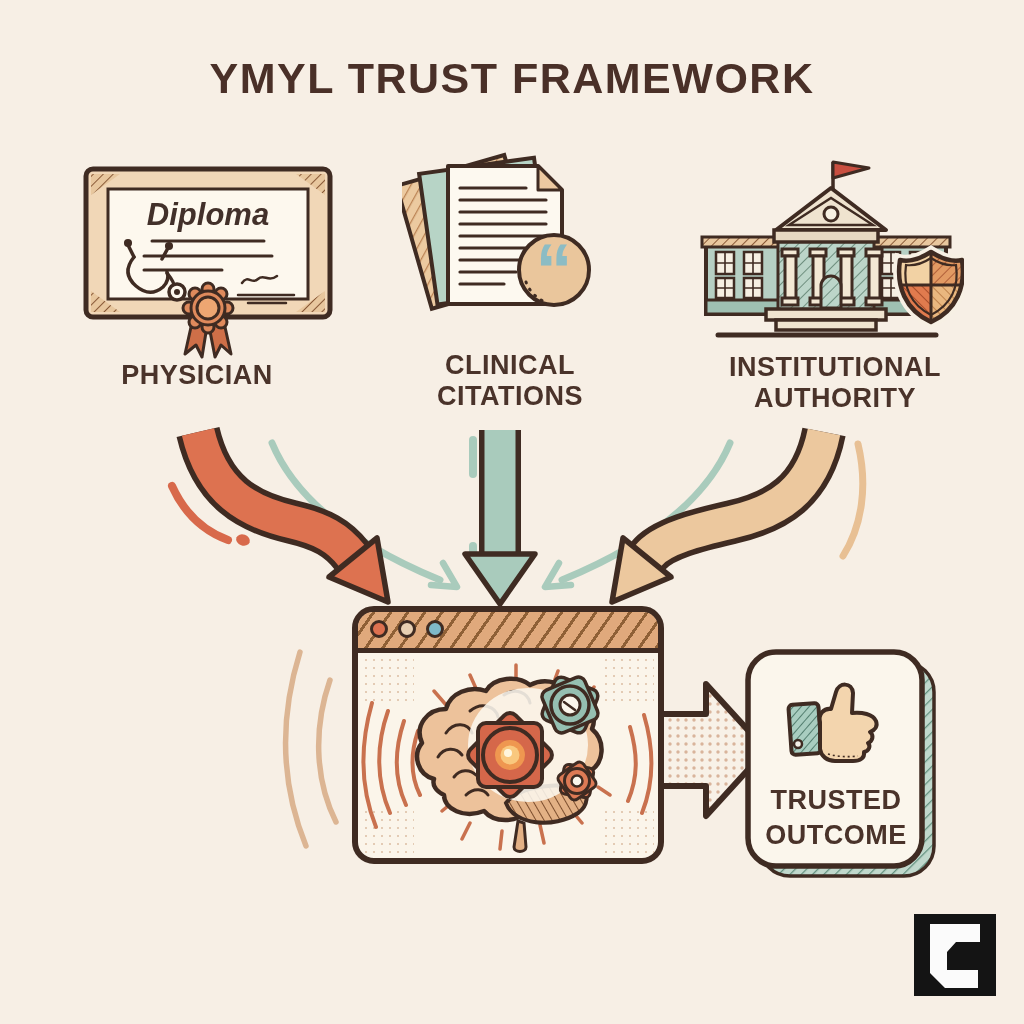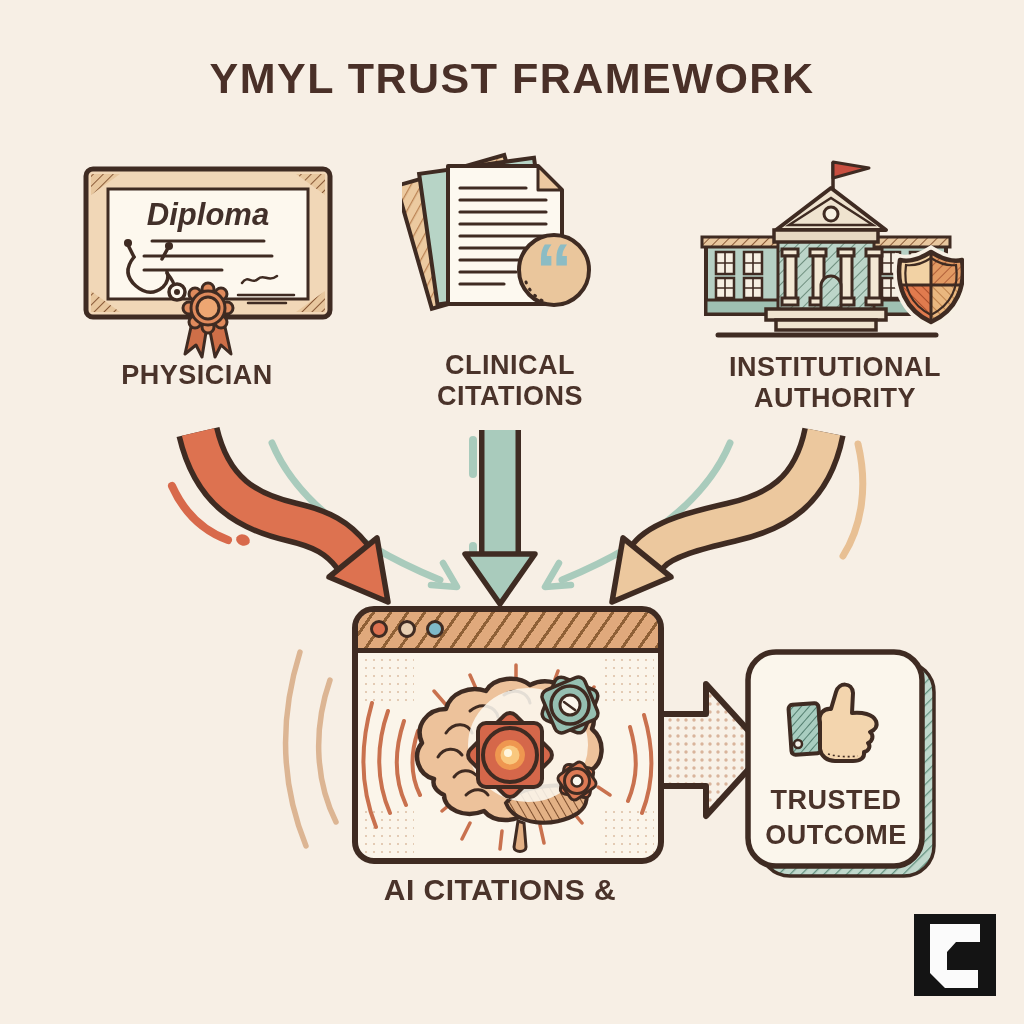--- a/index.html
+++ b/index.html
@@ -319,21 +319,20 @@
     <g>
       <rect x="204" y="113" width="30" height="30" rx="5" fill="#dd7a55" stroke="#3f2b22" stroke-width="3" transform="rotate(10 219 128)"></rect>
       <rect x="204" y="113" width="30" height="30" rx="5" fill="#dd7a55" stroke="#3f2b22" stroke-width="3" transform="rotate(55 219 128)"></rect>
       <circle cx="219" cy="128" r="12.5" fill="#dd7a55" stroke="#3f2b22" stroke-width="3"></circle>
       <circle cx="219" cy="128" r="5.5" fill="#fbf6ec" stroke="#3f2b22" stroke-width="2.5"></circle>
     </g>
   </svg>
 </div>
 
 <div id="ai-label" class="abs label">
-  <div>AI CITATIONS &amp;</div>
 </div>
 
 <svg class="abs" style="top:648px;left:744px" width="200" height="238" viewBox="0 0 200 238">
   <rect x="16" y="14" width="174" height="214" rx="30" fill="url(#hatchTeal)" stroke="#3f2b22" stroke-width="3.5"></rect>
   <rect x="4" y="4" width="174" height="214" rx="28" fill="#fbf6ec" stroke="#3f2b22" stroke-width="5.5"></rect>
   <g transform="translate(46,28)">
     <rect x="0" y="28" width="30" height="50" rx="4" fill="url(#hatchCuff)" stroke="#3f2b22" stroke-width="4" transform="rotate(-4 15 53)"></rect>
     <circle cx="8" cy="68" r="4" fill="#f4efe6" stroke="#3f2b22" stroke-width="2.5"></circle>
     <path d="M30,46 c-2,-8 4,-14 11,-13 l5,-17 c3,-10 16,-10 17,1 l-1,20 c10,-1 21,1 24,8 c2,5 -1,9 -6,11
              c4,3 3,9 -2,11 c3,3 1,8 -4,9 c1,6 -4,9 -11,9 h-18 c-8,0 -14,-5 -15,-12 z" fill="#f3d5ae" stroke="#3f2b22" stroke-width="4" stroke-linejoin="round"></path>

